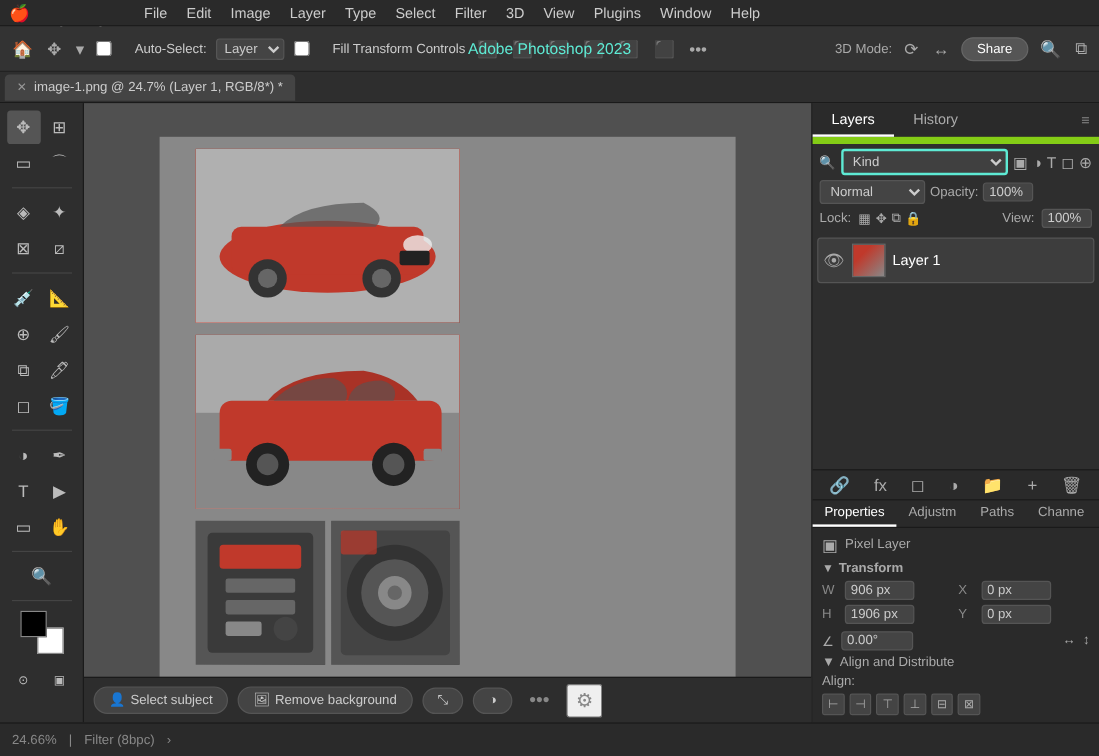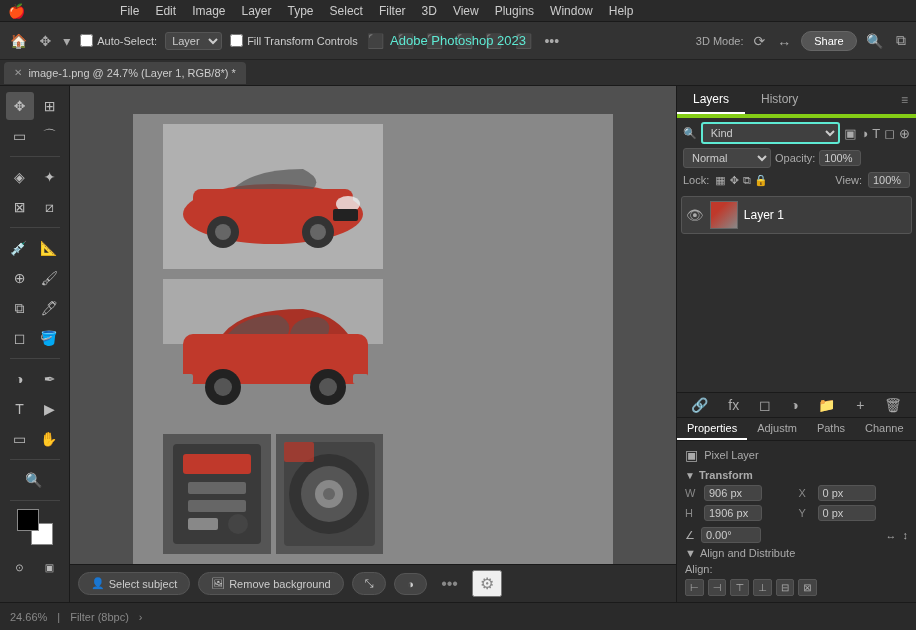--- a/index.html
+++ b/index.html
@@ -25,21 +25,21 @@
       position: relative;
     }
     #toolbar .title-center {
       position: absolute; left: 50%; transform: translateX(-50%);
       font-size: 13px; color: #5eead4; pointer-events: none;
     }
     #toolbar .share-btn {
       background: #555; border: 1px solid #666; border-radius: 12px;
       color: #fff; padding: 3px 12px; font-size: 11px; cursor: pointer;
     }
-    #toolbar .checkbox-label { display: flex; align-items: flex-end; gap: 4px; font-size: 11px; color: #ccc; }
+    #toolbar .checkbox-label { display: flex; align-items: flex-end; gap: 19px; font-size: 11px; color: #ccc; }
     #toolbar select { background: #444; border: 1px solid #555; color: #ccc; font-size: 11px; border-radius: 3px; padding: 1px 2px; }
     #toolbar .spacer { flex: 1; }
     #toolbar .icon-btn { background: none; border: none; color: #aaa; font-size: 14px; cursor: pointer; padding: 2px; }
 
     
     #tab-row {
       background: #2e2e2e; height: 26px;
       display: flex; align-items: center;
       padding: 0 4px;
       border-bottom: 1px solid #1a1a1a;
@@ -138,21 +138,21 @@
     #right-panel {
       width: 240px; background: #2e2e2e;
       border-left: 1px solid #1a1a1a;
       display: flex; flex-direction: column;
       overflow: hidden;
     }
 
     
     #panel-tabs {
       display: flex; background: #2a2a2a;
-      border-bottom: 4px solid #84cc16;
+      border-bottom: 6px solid #84cc16;
       align-items: center;
     }
     #panel-tabs .ptab {
       padding: 6px 16px; font-size: 12px; cursor: pointer; color: #aaa;
       border-bottom: 2px solid transparent;
     }
     #panel-tabs .ptab.active { color: #fff; border-bottom: 2px solid #fff; }
     #panel-tabs .panel-menu-btn { margin-left: auto; padding: 4px 8px; cursor: pointer; color: #888; }
 
     

